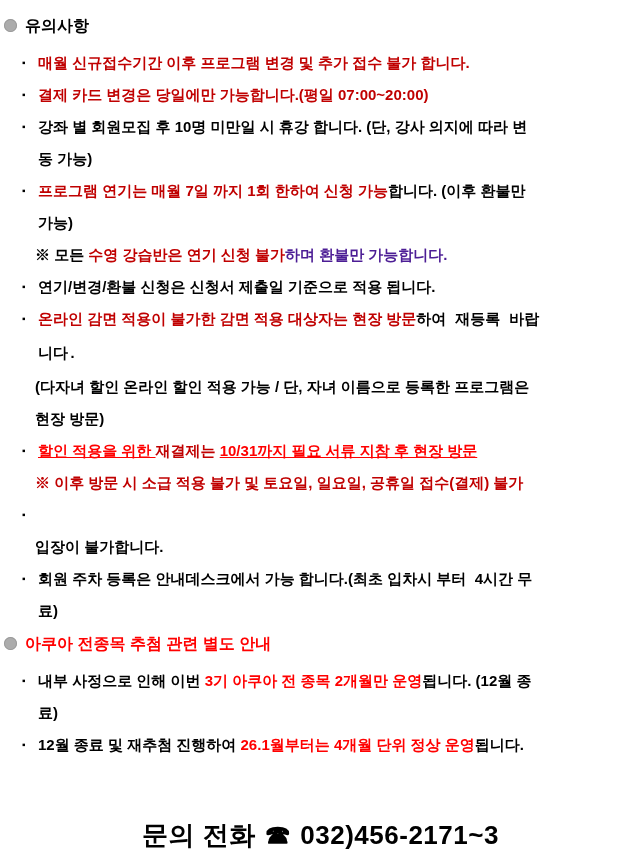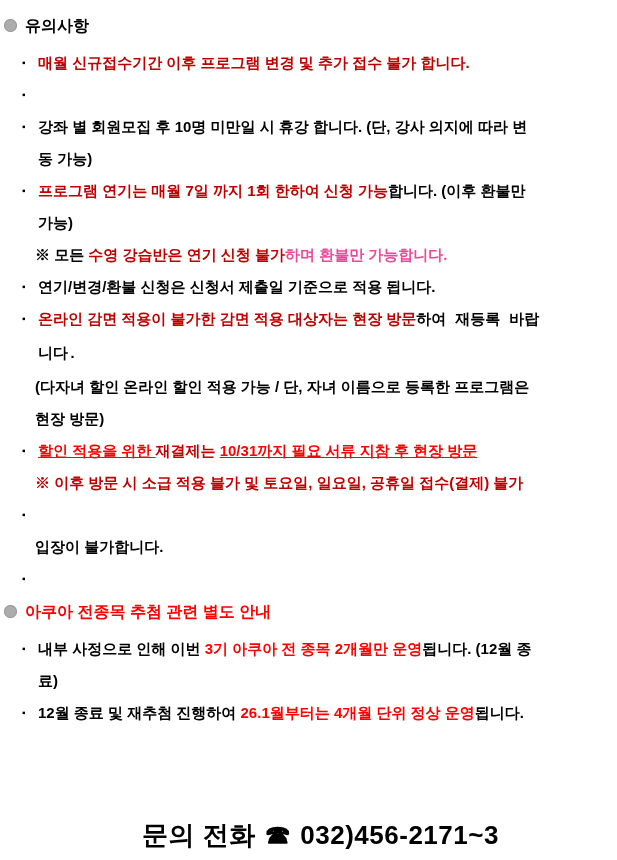--- a/index.html
+++ b/index.html
@@ -79,31 +79,32 @@
       <span class="dot"></span>
       <span class="heading-text" style="color: rgb(0, 0, 0);">유의사항</span>
     </div>
     <div class="items">
         <div class="item">
           <span class="sq">▪</span>
           <span class="line-text"><span style="color: rgb(192, 0, 0);">매월 신규접수기간 이후 프로그램 변경 및 추가 접수 불가 합니다.</span></span>
         </div>
         <div class="item">
           <span class="sq">▪</span>
+          <span class="line-text"><span style="color: rgb(192, 0, 0);">결제 카드 변경은 당일에만 가능합니다.(평일 07:00~20:00)</span></span>
         </div>
         <div class="item">
           <span class="sq">▪</span>
           <span class="line-text"><span style="color: rgb(0, 0, 0);">강좌 별 회원모집 후 10명 미만일 시 휴강 합니다. (단, 강사 의지에 따라 변동 가능)</span></span>
         </div>
         <div class="item">
           <span class="sq">▪</span>
           <span class="line-text"><span style="color: rgb(192, 0, 0);">프로그램 연기는 매월 7일 까지 1회 한하여 신청 가능</span><span style="color: rgb(0, 0, 0);">합니다. (이후 환불만 가능)</span></span>
         </div>
         <div class="item sub">
-          <span class="line-text"><span style="color: rgb(0, 0, 0);">※ 모든 </span><span style="color: rgb(192, 0, 0);">수영 강습반은 연기 신청 불가</span><span style="color: #ec4899; text-align: center;">하며 환불만 가능합니다.</span></span>
+          <span class="line-text"><span style="color: rgb(0, 0, 0);">※ 모든 </span><span style="color: rgb(192, 0, 0);">수영 강습반은 연기 신청 불가</span><span style="color: #4c1d95; text-align: center;">하며 환불만 가능합니다.</span></span>
         </div>
         <div class="item">
           <span class="sq">▪</span>
           <span class="line-text"><span style="color: rgb(0, 0, 0);">연기/변경/환불 신청은 신청서 제출일 기준으로 적용 됩니다.</span></span>
         </div>
         <div class="item">
           <span class="sq">▪</span>
           <span class="line-text"><span style="color: rgb(192, 0, 0);">온라인 감면 적용이 불가한 감면 적용 대상자는 현장 방문</span><span style="color: rgb(0, 0, 0); font-family: Liberation Mono, monospace;">하여 재등록 바랍니다.</span></span>
         </div>
         <div class="item sub">
@@ -117,20 +118,21 @@
           <span class="line-text"><span style="color: rgb(192, 0, 0);">※ 이후 방문 시 소급 적용 불가 및 토요일, 일요일, 공휴일 접수(결제) 불가</span></span>
         </div>
         <div class="item">
           <span class="sq">▪</span>
         </div>
         <div class="item sub">
           <span class="line-text"><span style="color: rgb(0, 0, 0);">입장이 불가합니다.</span></span>
         </div>
         <div class="item">
           <span class="sq">▪</span>
+          <span class="line-text"><span style="color: rgb(0, 0, 0);">회원 주차 등록은 안내데스크에서 가능 합니다.(최초 입차시 부터  4시간 무료)</span></span>
         </div>
       </div>
   </section>
 
   <section class="sec sec2">
     <div class="heading">
       <span class="dot"></span>
       <span class="heading-text" style="color: rgb(255, 0, 0);">아쿠아 전종목 추첨 관련 별도 안내</span>
     </div>
     <div class="items">

